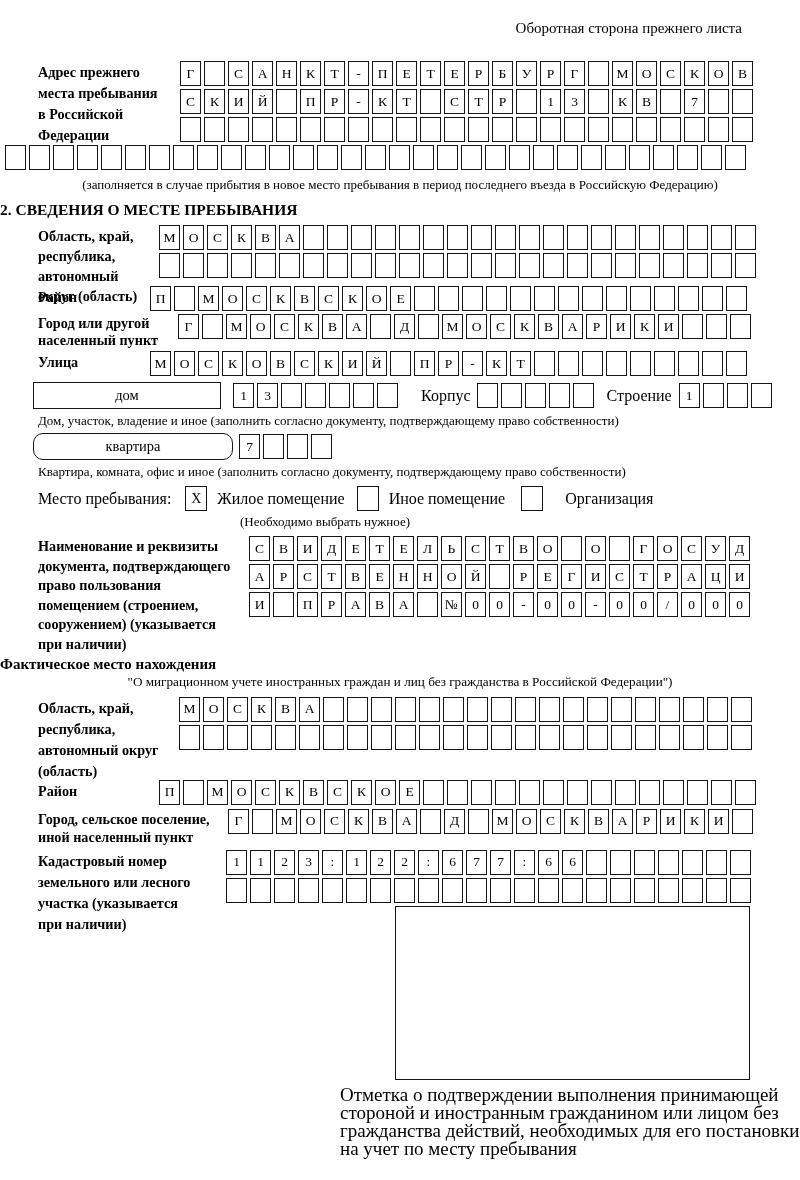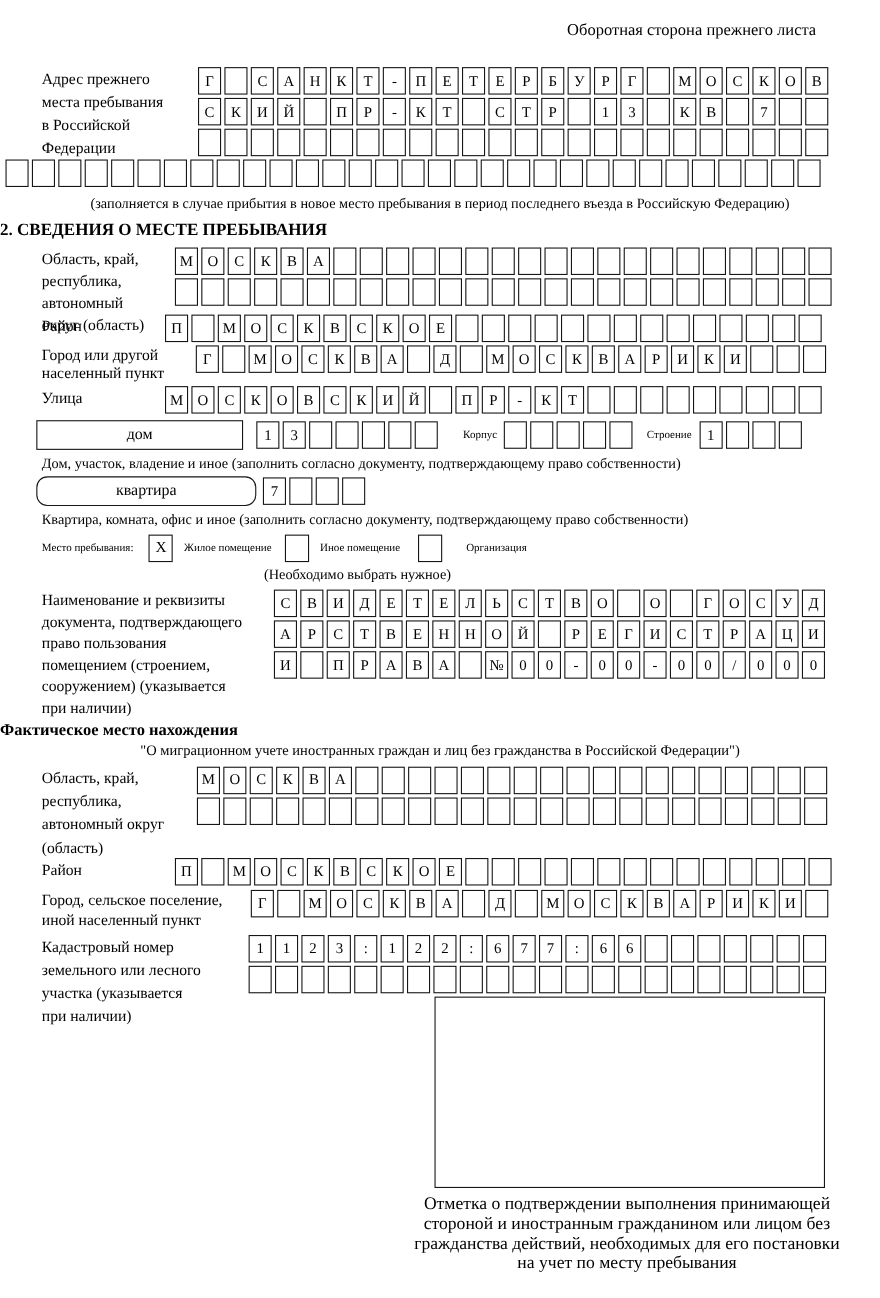--- a/index.html
+++ b/index.html
@@ -5,35 +5,35 @@
   html,body{margin:0;padding:0;background:#fff;}
   .page{width:800px;height:1180px;background:#fff;color:#000;position:relative;overflow:hidden;
         font-family:"Liberation Serif",serif;}
   .hdr{padding-top:20px;margin-right:58px;text-align:right;font-size:15px;}
   .cells{display:flex;}
   .cell{box-sizing:border-box;flex:0 0 auto;width:21px;height:25px;border:1.4px solid #161616;
         margin-right:3px;display:flex;align-items:center;justify-content:center;
         font-size:13.5px;font-family:"Liberation Serif",serif;background:#fff;}
   .rowgap{margin-bottom:3px;}
   .group{position:relative;margin-left:38px;}
-  .lbl{position:absolute;left:0;top:1px;font-size:14.2px;line-height:21px;white-space:nowrap;}
+  .lbl{position:absolute;left:0;top:1px;font-size:14.2px;line-height:21px;white-space:nowrap;font-weight:bold;}
   .lbl.lh18 div{line-height:18px;}
   .lbl.lh17 div{line-height:17px;}
   .rows{display:block;}
   .note{font-size:13px;line-height:17px;}
   .center{text-align:center;}
   .sec-title{font-weight:bold;font-size:15.5px;line-height:18px;text-align:left;}
   .typebox{box-sizing:border-box;border:1.6px solid #161616;height:27px;display:flex;
            align-items:center;justify-content:center;font-size:14.5px;flex:0 0 auto;}
   .inline-row{display:flex;align-items:center;}
-  .inline-lbl{font-size:10px;white-space:nowrap;text-align:center;}
+  .inline-lbl{font-size:16px;white-space:nowrap;text-align:center;}
   .chk{box-sizing:border-box;width:22px;height:25px;border:1.5px solid #161616;display:flex;
        align-items:center;justify-content:center;font-size:14px;flex:0 0 auto;}
   .stamp{box-sizing:border-box;margin-left:395px;width:355px;height:174px;border:1.7px solid #161616;}
-  .stamp-note{margin-left:340px;width:460px;text-align:center;font-size:16px;line-height:18px;}
+  .stamp-note{margin-left:340px;width:460px;font-size:19px;line-height:18px;}
 </style>
 </head>
 <body>
 
 <div class="page">
 
   <div class="hdr">Оборотная сторона прежнего листа</div>
 
   <div class="group" style="margin-top:24px;">
     <div class="lbl">

